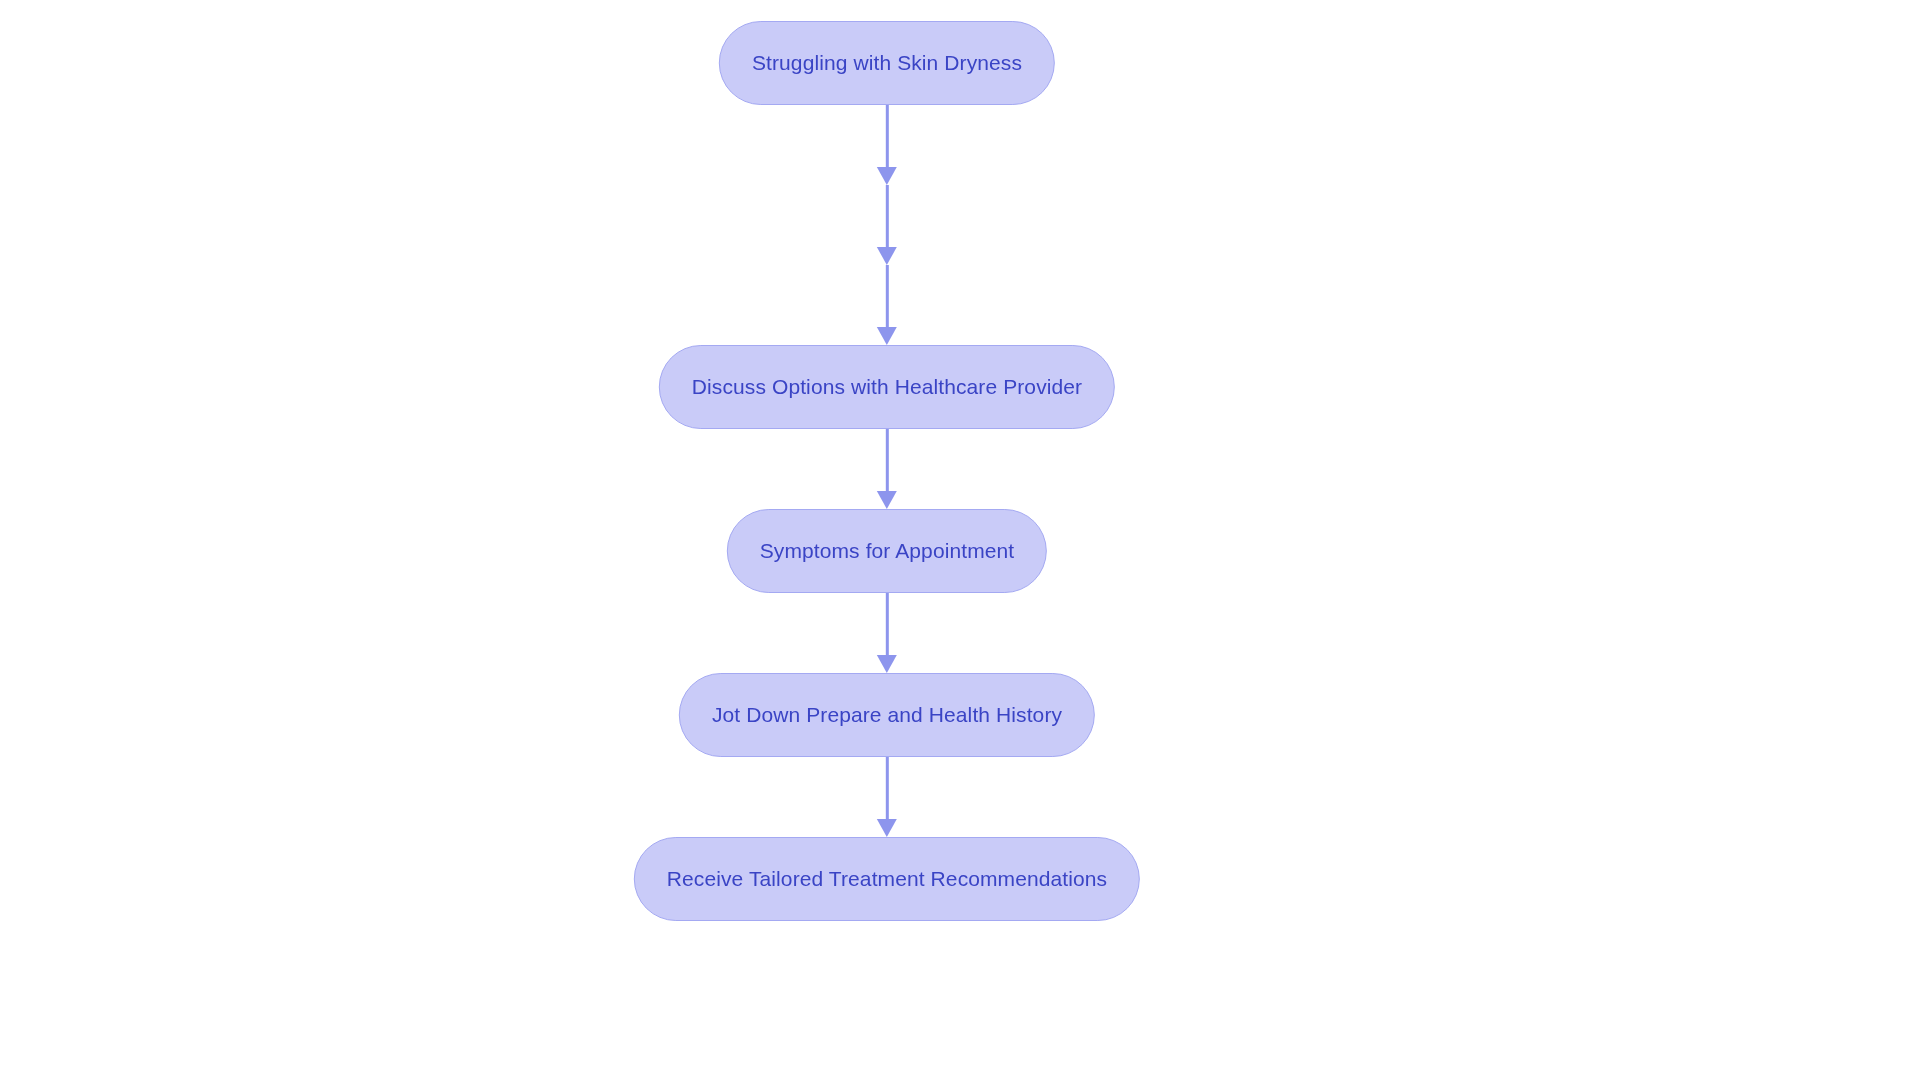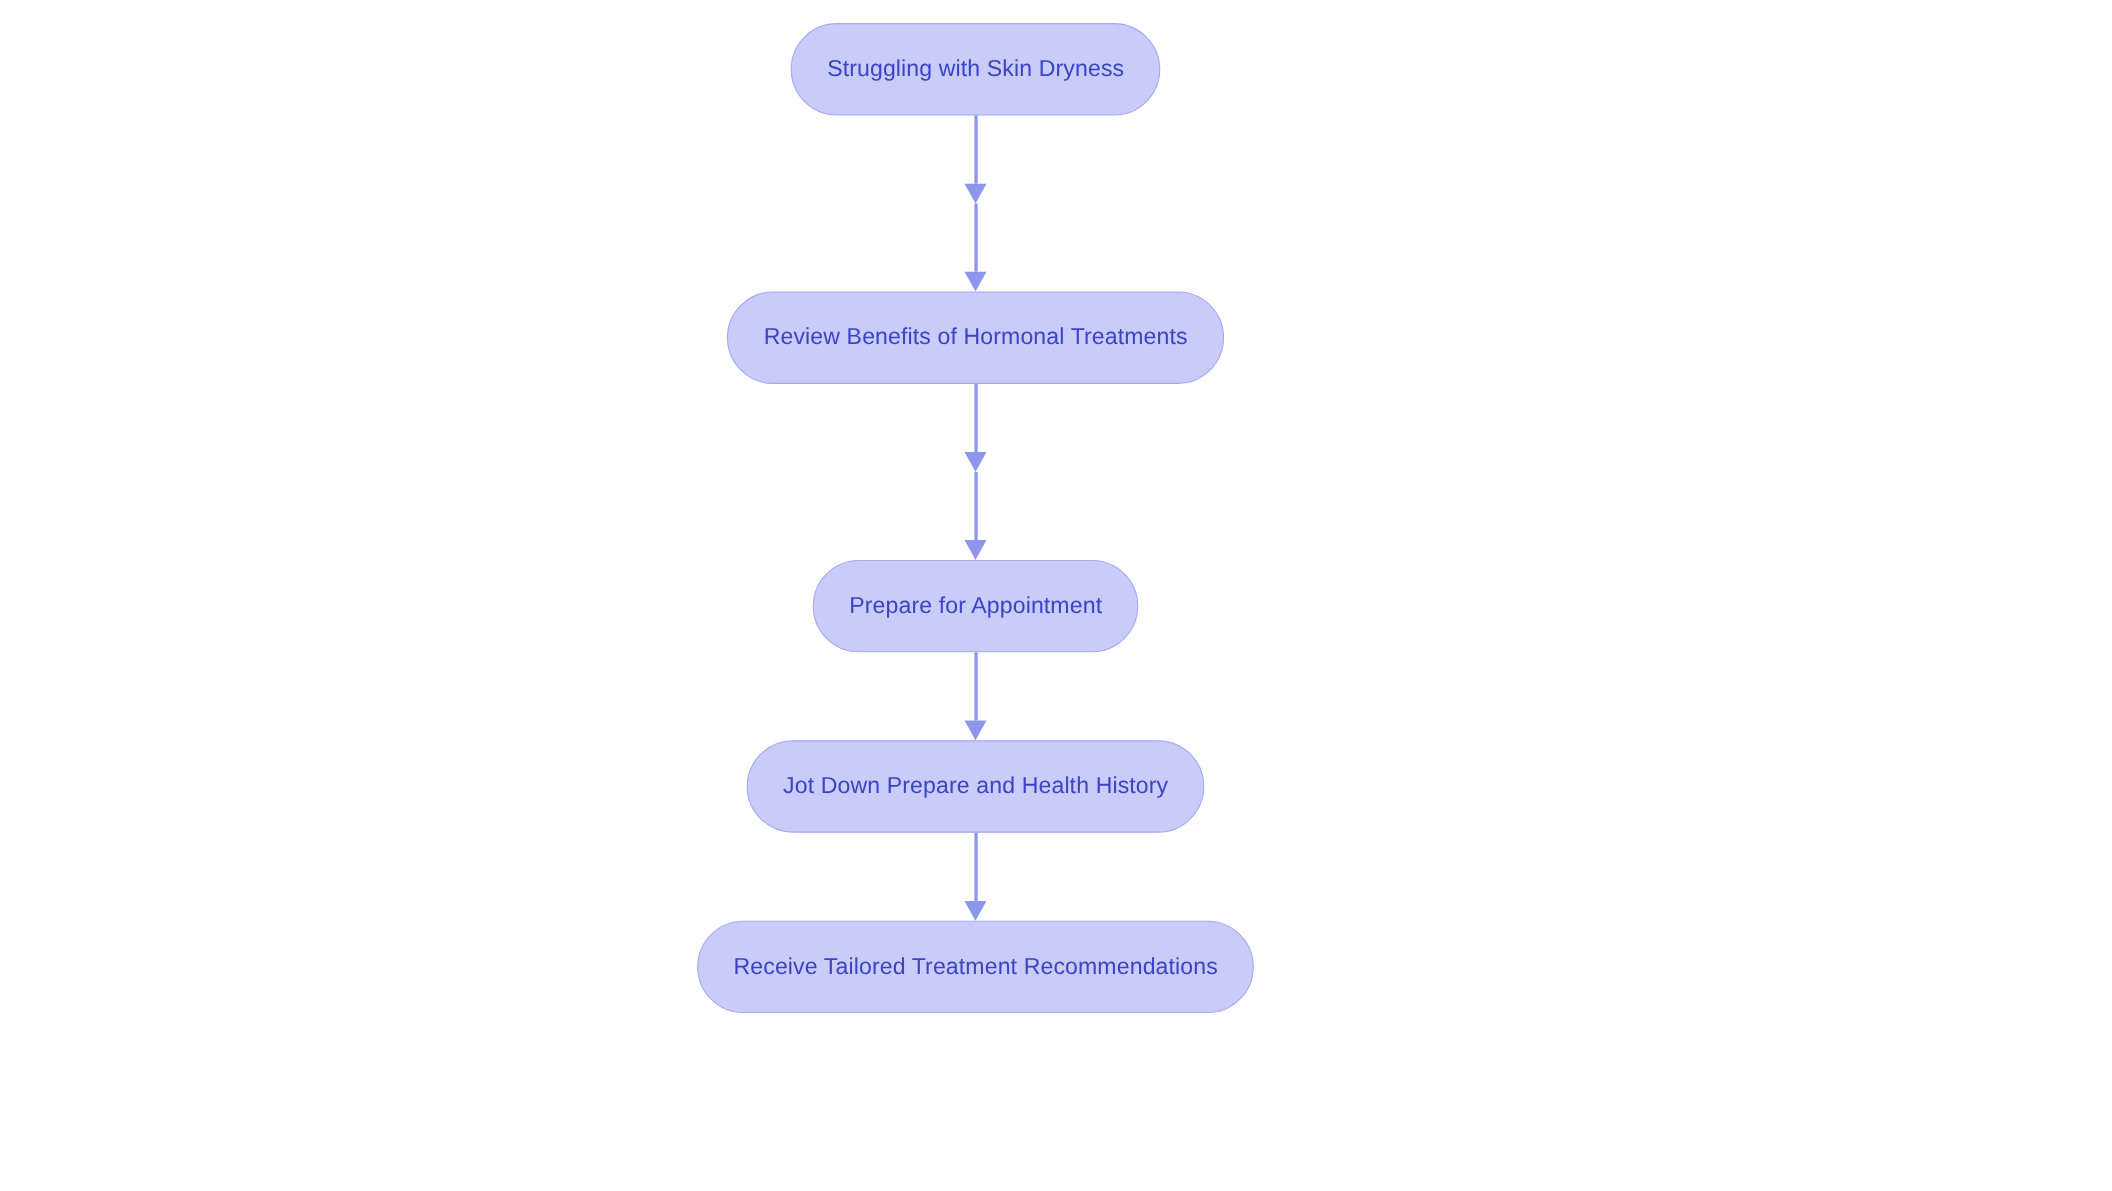--- a/index.html
+++ b/index.html
@@ -78,37 +78,37 @@
       <div class="arrow-stem"></div>
       <div class="arrow-head"></div>
     </div>
 
 
     <div class="arrow">
       <div class="arrow-stem"></div>
       <div class="arrow-head"></div>
     </div>
 
+
+    <div class="arrow">
+      <div class="arrow-stem"></div>
+      <div class="arrow-head"></div>
+    </div>
+
     <div class="node">
-      <span class="node-label">Review Benefits of Hormonal Treatments</span>
+      <span class="node-label">Discuss Options with Healthcare Provider</span>
     </div>
 
     <div class="arrow">
       <div class="arrow-stem"></div>
       <div class="arrow-head"></div>
     </div>
 
-
-    <div class="arrow">
-      <div class="arrow-stem"></div>
-      <div class="arrow-head"></div>
-    </div>
-
     <div class="node">
-      <span class="node-label">Prepare for Appointment</span>
+      <span class="node-label">Symptoms for Appointment</span>
     </div>
 
     <div class="arrow">
       <div class="arrow-stem"></div>
       <div class="arrow-head"></div>
     </div>
 
     <div class="node">
       <span class="node-label">Jot Down Prepare and Health History</span>
     </div>

